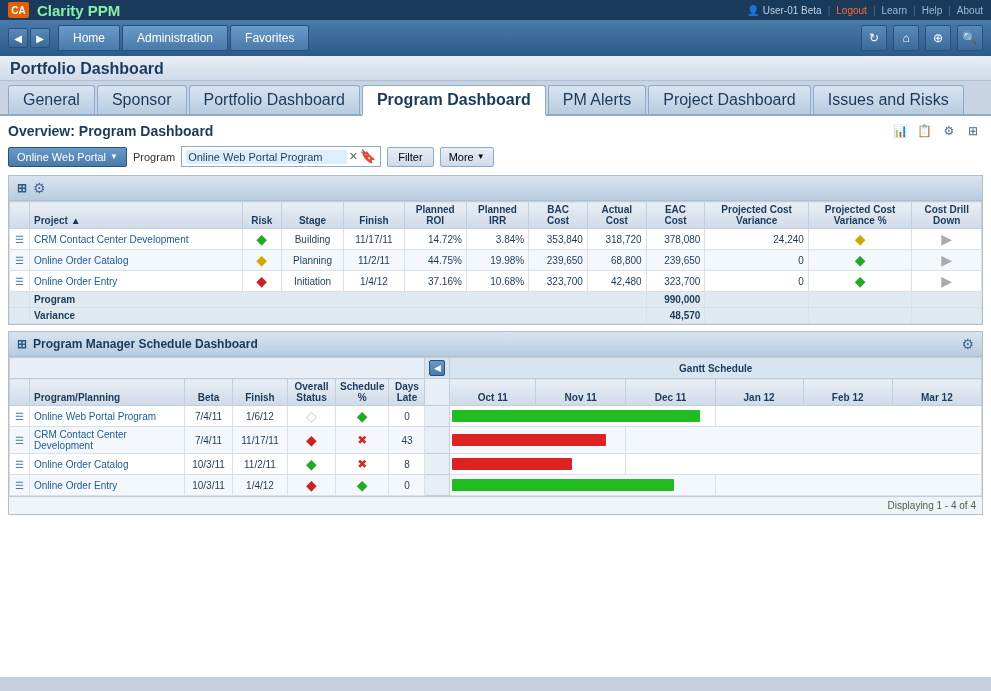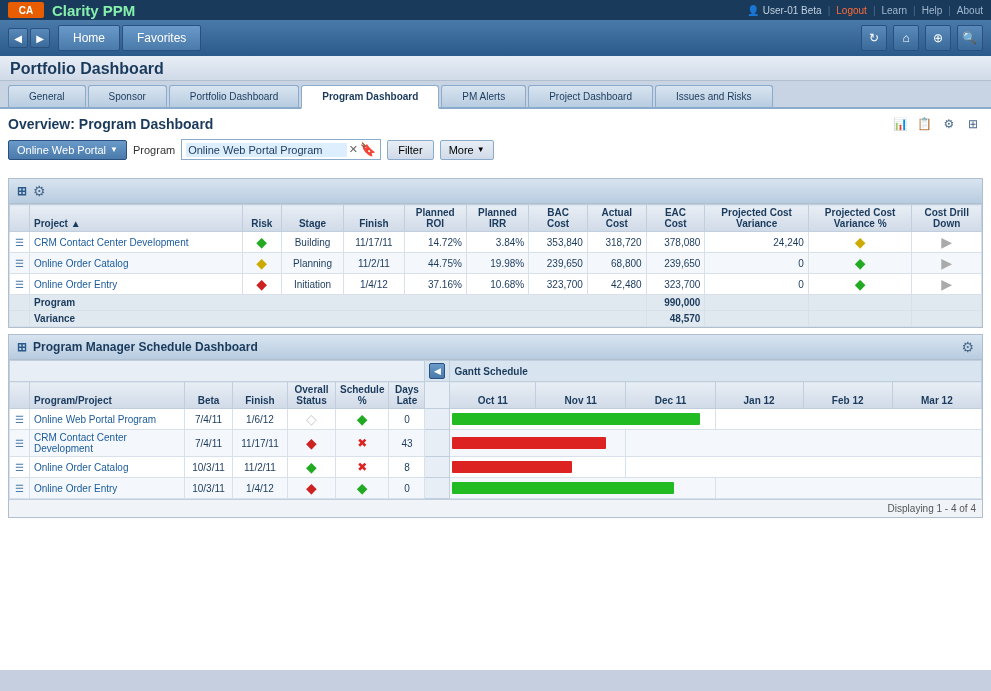--- a/index.html
+++ b/index.html
@@ -1,21 +1,21 @@
 <!DOCTYPE html>
 <html><head>
   <meta charset="utf-8">
   <style>
     * { box-sizing: border-box; margin: 0; padding: 0; }
     body { font-family: Arial, sans-serif; font-size: 11px; background: #c5cfe0; width: 991px; height: 691px; overflow: hidden; }
 
     
     .top-bar { background: #1a3a5c; height: 20px; display: flex; align-items: center; justify-content: space-between; padding: 0 8px; }
     .top-bar-left { display: flex; align-items: center; gap: 8px; }
-    .app-logo { width: 36px; height: 16px; background: #e85d00; border-radius: 2px; display: flex; align-items: center; justify-content: center; color: white; font-weight: bold; font-size: 10px; }
+    .app-logo { width: 21px; height: 16px; background: #e85d00; border-radius: 2px; display: flex; align-items: center; justify-content: center; color: white; font-weight: bold; font-size: 10px; }
     .app-title { color: #86efac; font-size: 15px; font-weight: bold; }
     .top-bar-right { display: flex; align-items: center; gap: 6px; color: #a0b8d0; font-size: 10px; }
     .top-bar-right .user { color: #c0d0e0; }
     .top-bar-right .logout { color: #ff6b35; text-decoration: none; }
     .top-bar-right .sep { color: #4a6a8a; }
     .top-bar-right a { color: #a0b8d0; text-decoration: none; }
 
     
     .nav-bar { background: linear-gradient(to bottom, #4a7aaa, #2a5a8a); height: 36px; display: flex; align-items: center; padding: 0 8px; gap: 2px; }
     .nav-arrows { display: flex; gap: 2px; margin-right: 6px; }
@@ -23,34 +23,34 @@
     .nav-btn { background: linear-gradient(to bottom, #6a9aca, #4a7aaa); border: 1px solid #2a5080; color: white; padding: 4px 14px; cursor: pointer; font-size: 12px; border-radius: 2px; height: 26px; }
     .nav-icons { margin-left: auto; display: flex; gap: 6px; }
     .nav-icon-btn { background: linear-gradient(to bottom, #5a8aba, #3a6a9a); border: 1px solid #2a5080; color: white; width: 26px; height: 26px; cursor: pointer; display: flex; align-items: center; justify-content: center; font-size: 12px; border-radius: 2px; }
 
     
     .page-header { background: linear-gradient(to bottom, #e8eef5, #d0dae8); padding: 4px 10px 2px 10px; border-bottom: 1px solid #b0bece; }
     .page-title { font-size: 16px; font-weight: bold; color: #1a3a5c; }
 
     
     .tabs { background: #c8d4e4; padding: 4px 0 0 8px; border-bottom: 2px solid #8aabcc; display: flex; gap: 2px; }
-    .tab { padding: 5px 20px; background: linear-gradient(to bottom, #d8e4f0, #b8cce0); border: 1px solid #8aabcc; border-bottom: none; color: #1a3a5c; cursor: pointer; font-size: 10px; border-radius: 3px 3px 0 0; }
+    .tab { padding: 5px 14px; background: linear-gradient(to bottom, #d8e4f0, #b8cce0); border: 1px solid #8aabcc; border-bottom: none; color: #1a3a5c; cursor: pointer; font-size: 16px; border-radius: 3px 3px 0 0; }
     .tab.active { background: white; border-bottom: 2px solid white; font-weight: bold; color: #1a3a5c; margin-bottom: -2px; }
 
     
     .content { background: white; padding: 6px 8px; height: calc(691px - 20px - 36px - 38px - 36px); overflow: hidden; }
 
     
     .overview-bar { display: flex; align-items: center; justify-content: space-between; margin-bottom: 6px; }
     .overview-title { font-size: 14px; font-weight: bold; color: #1a3a5c; }
     .overview-icons { display: flex; gap: 4px; }
     .icon-btn-sm { width: 20px; height: 18px; cursor: pointer; display: flex; align-items: center; justify-content: center; font-size: 12px; }
 
     
-    .filter-bar { display: flex; align-items: center; gap: 6px; margin-bottom: 18px; }
+    .filter-bar { display: flex; align-items: center; gap: 6px; margin-bottom: 8px; }
     .filter-dropdown { background: linear-gradient(to bottom, #6a9aca, #4a7aaa); color: white; border: 1px solid #2a5080; padding: 3px 8px; cursor: pointer; font-size: 11px; border-radius: 2px; display: flex; align-items: center; gap: 4px; }
     .filter-dropdown::after { content: '▼'; font-size: 8px; }
     .filter-label { color: #333; font-size: 11px; }
     .filter-input-wrap { display: flex; align-items: center; border: 1px solid #8aabcc; background: white; padding: 2px 4px; min-width: 200px; }
     .filter-input { border: none; outline: none; font-size: 11px; flex: 1; background: #ddeeff; color: #1a3a5c; padding: 1px 2px; }
     .filter-clear { cursor: pointer; color: #666; font-size: 11px; margin-left: 2px; }
     .filter-bookmark { cursor: pointer; color: #666; font-size: 13px; margin-left: 2px; }
     .filter-btn { background: linear-gradient(to bottom, #e8eef5, #d0dae8); border: 1px solid #8aabcc; padding: 3px 10px; cursor: pointer; font-size: 11px; border-radius: 2px; }
     .more-btn { background: linear-gradient(to bottom, #e8eef5, #d0dae8); border: 1px solid #8aabcc; padding: 3px 8px; cursor: pointer; font-size: 11px; border-radius: 2px; display: flex; align-items: center; gap: 3px; }
     .more-btn::after { content: '▼'; font-size: 8px; }
@@ -117,20 +117,21 @@
     <a>About</a>
   </div>
 </div>
 
 <div class="nav-bar">
   <div class="nav-arrows">
     <button class="nav-arrow">◀</button>
     <button class="nav-arrow">▶</button>
   </div>
   <button class="nav-btn">Home</button>
+  <button class="nav-btn">Administration</button>
   <button class="nav-btn">Favorites</button>
   <div class="nav-icons">
     <button class="nav-icon-btn">↻</button>
     <button class="nav-icon-btn">⌂</button>
     <button class="nav-icon-btn">⊕</button>
     <button class="nav-icon-btn">🔍</button>
   </div>
 </div>
 
 <div class="page-header">
@@ -280,25 +281,25 @@
           <col style="width:36px">
           <col style="width:16px">
           <col>
         </colgroup>
         <thead>
           <tr>
             <td colspan="7" style="background:#e8eef5;border:1px solid #c0cede;"></td>
             <td style="background:#d8e4f0;border:1px solid #c0cede;text-align:center;">
               <button class="gantt-nav-btn">◀</button>
             </td>
-            <td colspan="6" style="background:#d8e4f0;border:1px solid #c0cede;font-weight:bold;color:#1a3a5c;">Gantt Schedule</td>
+            <td colspan="6" style="background:#d8e4f0;border:1px solid #c0cede;text-align:center;font-weight:bold;color:#1a3a5c;">Gantt Schedule</td>
           </tr>
           <tr>
             <th style="width:20px"></th>
-            <th class="left">Program/Project</th>
+            <th class="left">Program/Planning</th>
             <th>Beta</th>
             <th>Finish</th>
             <th>Overall<br>Status</th>
             <th>Schedule %</th>
             <th>Days<br>Late</th>
             <th style="background:#e8eef5;border:1px solid #c0cede;"></th>
             <th>Oct 11</th>
             <th>Nov 11</th>
             <th>Dec 11</th>
             <th>Jan 12</th>

